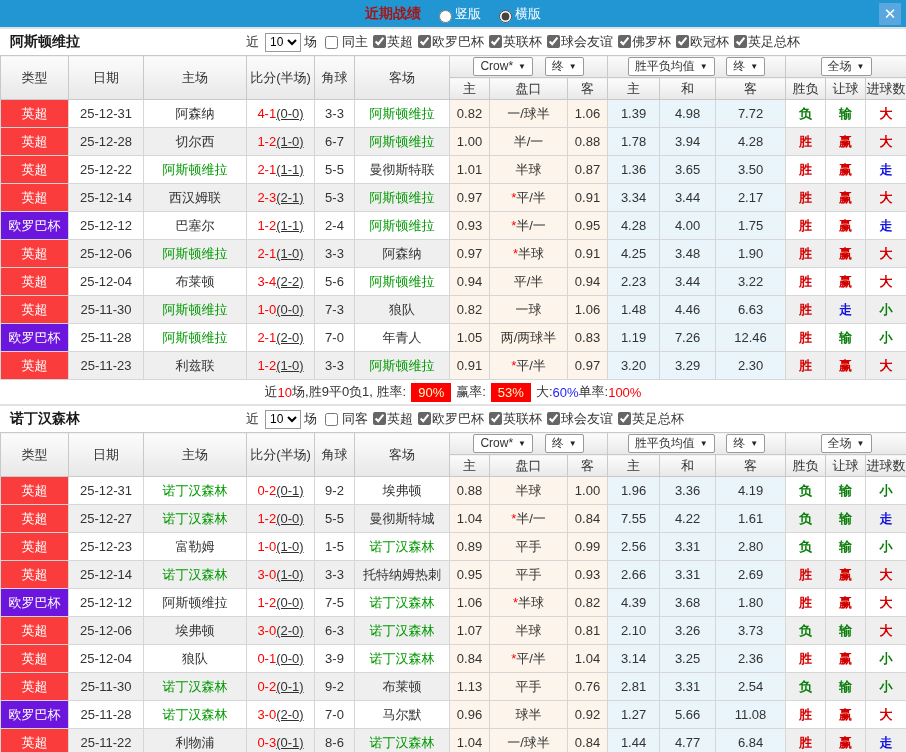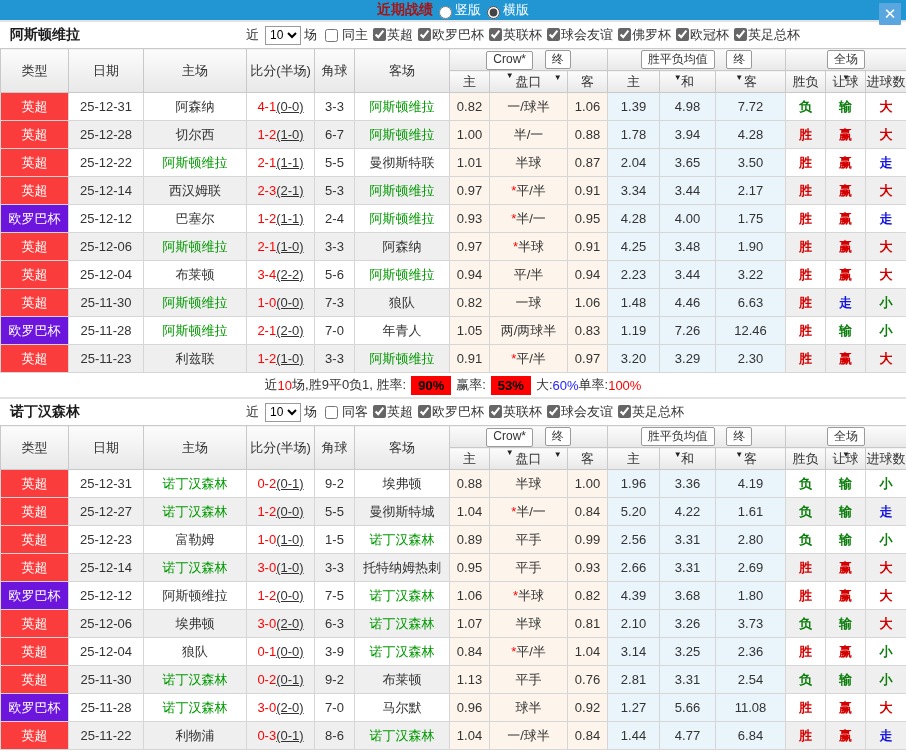--- a/index.html
+++ b/index.html
@@ -1,19 +1,19 @@
 <!DOCTYPE html>
 <html><head>
 <meta charset="utf-8">
 <style>
   * { box-sizing: border-box; }
   body { margin:0; width:906px; height:752px; overflow:hidden; background:#fff;
          font-family:"Liberation Sans","DejaVu Sans",sans-serif; color:#333; }
-  .titlebar { height:20px; background:#2196d3; display:flex; align-items:center;
-              justify-content:center; gap:6px; position:relative; }
+  .titlebar { height:27px; background:#2196d3; display:flex; align-items:center;
+              justify-content:center; gap:18px; position:relative; }
   .titlebar .title { color:#a81414; font-weight:bold; font-size:14px; }
   .titlebar label { color:#fff; font-size:13px; display:inline-flex; align-items:flex-end; gap:3px; cursor:pointer; }
   .titlebar input[type=radio] { width:13px; height:13px; margin:0; accent-color:#444; }
   .close-btn { position:absolute; right:5px; top:3px; width:22px; height:22px; background:#5aa7e0;
                color:#fff; font-weight:bold; font-size:15px; line-height:22px; text-align:center;
                cursor:pointer; border-radius:1px; }
   .sec-header { height:28px; display:flex; align-items:center; border-top:2px solid #e2e2e2; background:#fff; }
   .team-name { font-weight:bold; font-size:14px; color:#1a1a1a; padding-left:10px; width:246px; flex:none; }
   .filter { display:flex; align-items:center; font-size:13px; color:#333; }
   .filter .near { margin-right:3px; }
@@ -32,27 +32,27 @@
   td.b-red, tr.alt td.b-red { background:#fb3c3c; color:#fff; }
   td.b-purple, tr.alt td.b-purple { background:#6b15dd; color:#fff; }
   .team .focal, td.focal { color:#009900; }
   .s-main { color:#ff0000; }
   .s-half { color:#333;text-decoration:underline; }
   .star { color:#ff0000; }
   .c-red { color:#d40000; font-weight:bold; }
   .c-green { color:#0a7d0a; font-weight:bold; }
   .c-blue { color:#1414e0; font-weight:bold; }
   .dd { display:inline-flex; align-items:center; gap:5px; background:#fff; border:1px solid #9a9a9a;
-        border-radius:2px; height:19px; padding:0 6px; font-size:12px; cursor:pointer; margin:0 4px;flex-direction:column; }
+        border-radius:2px; height:19px; padding:0 6px; font-size:12px; cursor:pointer; margin:0 4px; }
   .dd .caret { font-size:8px; color:#222; }
   .summary { height:24px; display:flex; align-items:center; justify-content:center; font-size:13px;
              color:#333; background:#fff; }
   .summary .red { color:#ff0000; }
   .summary .blue { color:#2222ff; }
-  .pct-badge { background:#ff0000; color:#000000; font-weight:bold; padding:2px 7px; margin:0 5px; }
+  .pct-badge { background:#ff0000; color:#fef9c3; font-weight:normal; padding:2px 7px; margin:0 5px; }
   .summary .gap { }
 </style>
 </head>
 <body>
 
 <div class="titlebar">
   <span class="title">近期战绩</span>
   <label>
     <input type="radio" name="layout" style="">
     <span>竖版</span>
@@ -202,21 +202,21 @@
       <tr>
     <td class="b-red">英超</td>
     <td>25-12-22</td>
     <td class="team focal">阿斯顿维拉</td>
     <td><span class="s-main">2-1</span><span class="s-half">(1-1)</span></td>
     <td>5-5</td>
     <td class="team">曼彻斯特联</td>
     <td class="crow-bg">1.01</td>
     <td class="crow-bg">半球</td>
     <td class="crow-bg">0.87</td>
-    <td class="avg-bg">2.04</td>
+    <td class="avg-bg">1.36</td>
     <td class="avg-bg">3.65</td>
     <td class="avg-bg">3.50</td>
     <td class="c-red">胜</td>
     <td class="c-red">赢</td>
     <td class="c-blue">走</td>
   </tr>
       <tr class="alt">
     <td class="b-red">英超</td>
     <td>25-12-14</td>
     <td class="team">西汉姆联</td>
@@ -466,21 +466,21 @@
       <tr class="alt">
     <td class="b-red">英超</td>
     <td>25-12-27</td>
     <td class="team focal">诺丁汉森林</td>
     <td><span class="s-main">1-2</span><span class="s-half">(0-0)</span></td>
     <td>5-5</td>
     <td class="team">曼彻斯特城</td>
     <td class="crow-bg">1.04</td>
     <td class="crow-bg"><span class="star">*</span>半/一</td>
     <td class="crow-bg">0.84</td>
-    <td class="avg-bg">5.20</td>
+    <td class="avg-bg">7.55</td>
     <td class="avg-bg">4.22</td>
     <td class="avg-bg">1.61</td>
     <td class="c-green">负</td>
     <td class="c-green">输</td>
     <td class="c-blue">走</td>
   </tr>
       <tr>
     <td class="b-red">英超</td>
     <td>25-12-23</td>
     <td class="team">富勒姆</td>

